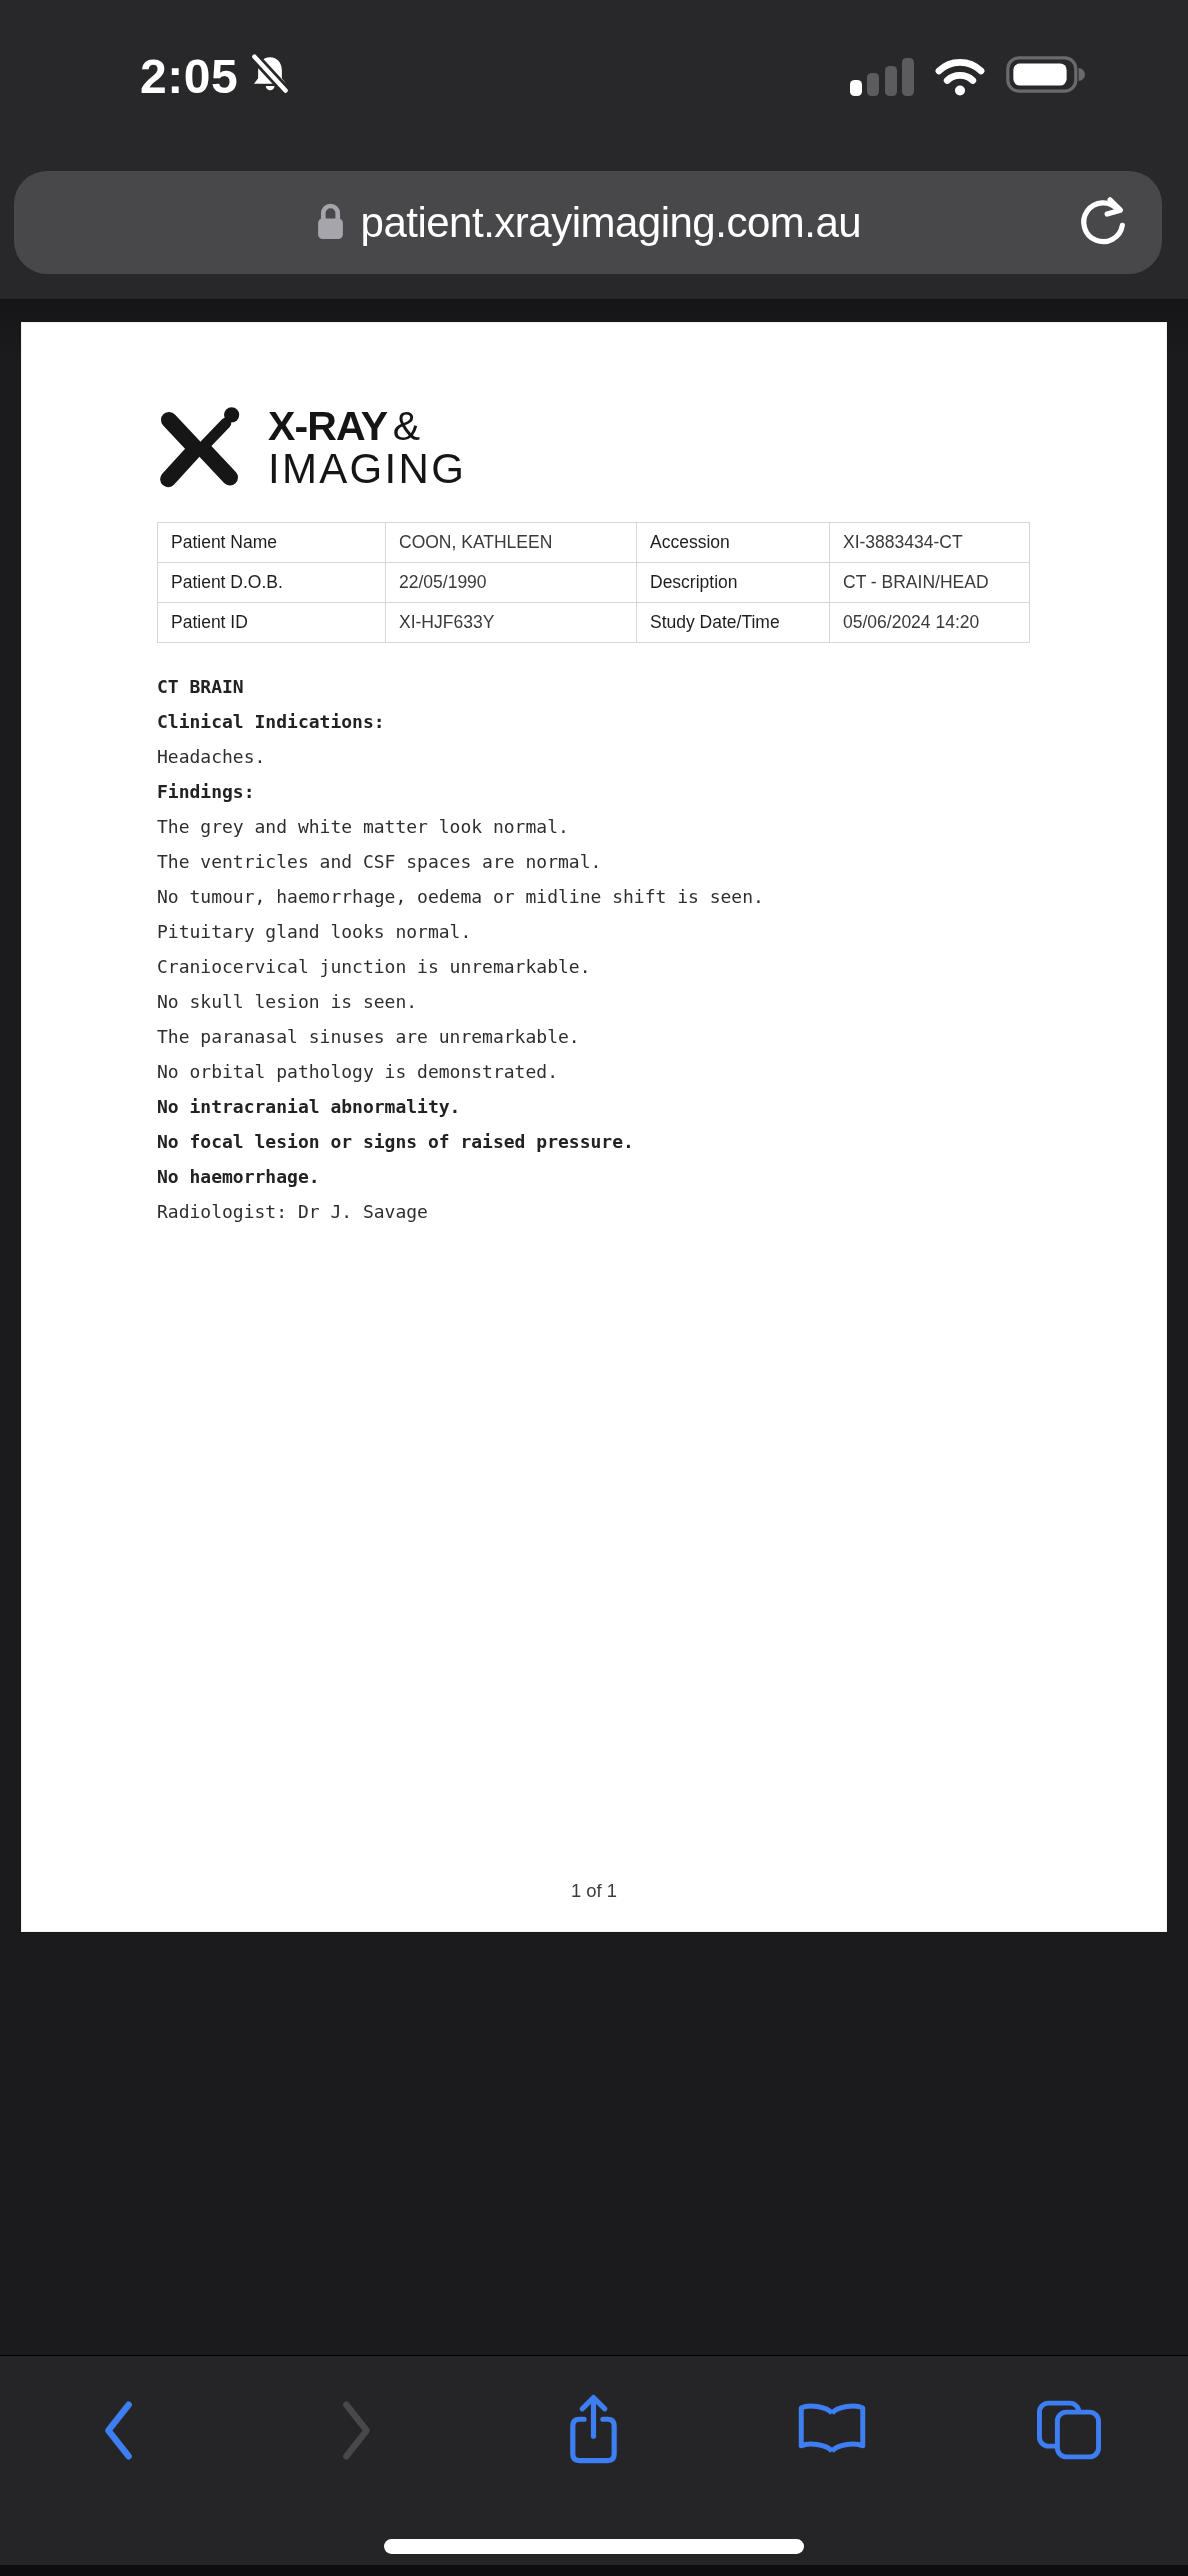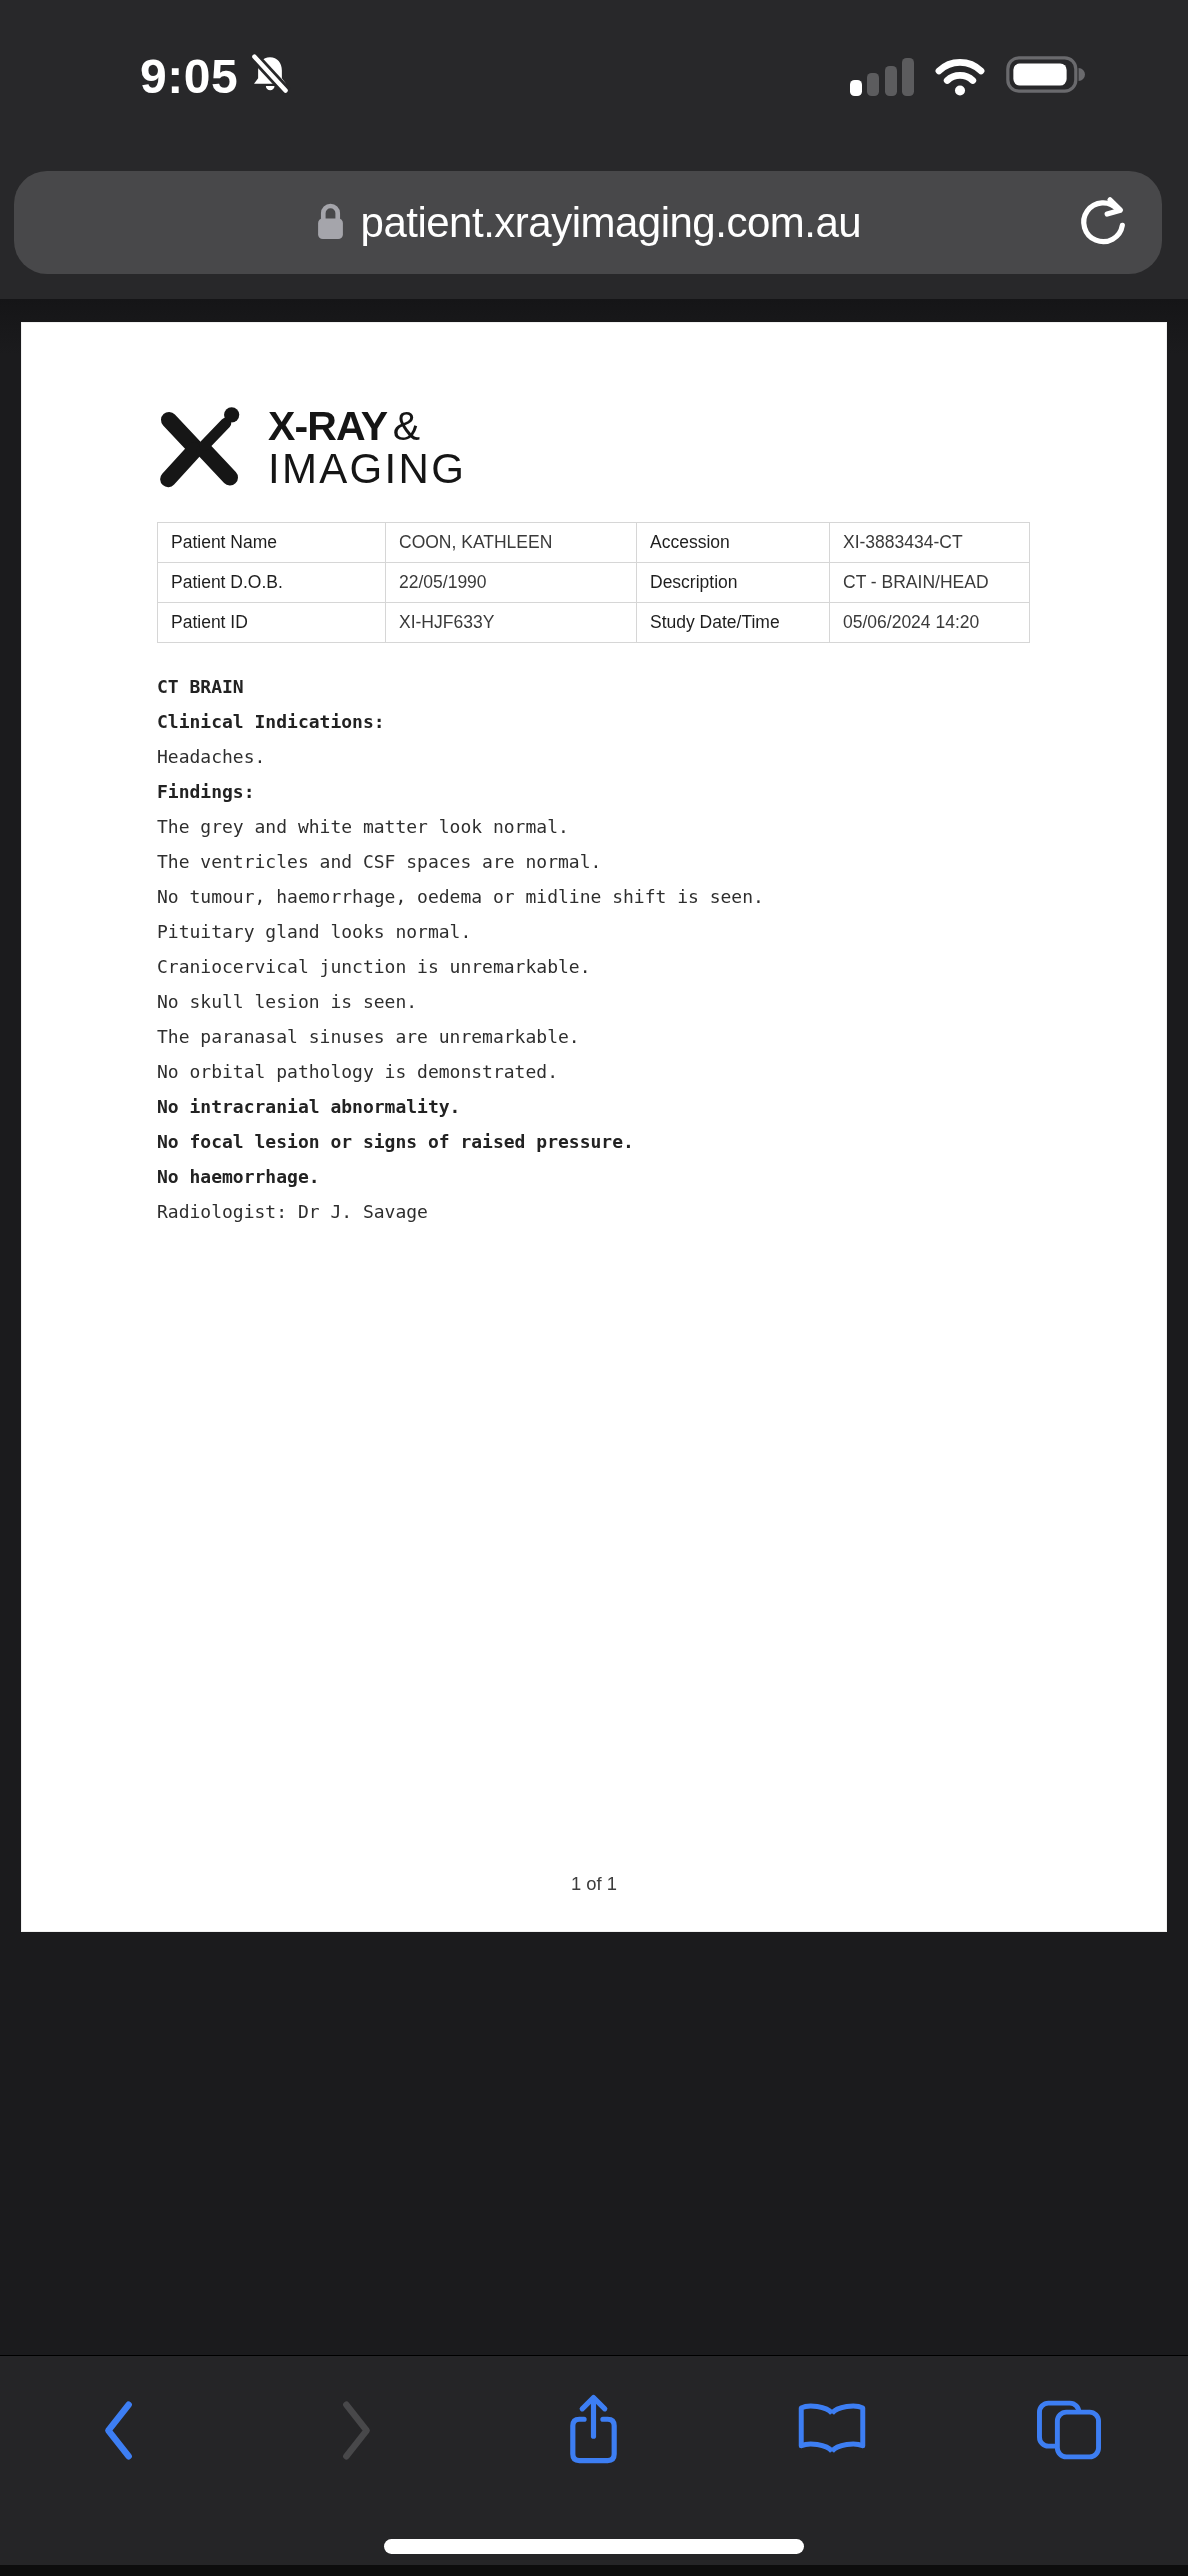--- a/index.html
+++ b/index.html
@@ -41,41 +41,41 @@
   table.patient { border-collapse: collapse; margin-top: 31px; width: 872px; table-layout: fixed; }
   table.patient td { border: 1.8px solid #d6d6d6; height: 40px; padding: 0 0 0 13px; vertical-align: middle;
                      font-size: 17.5px; color: #3a3a3a; overflow: hidden; white-space: nowrap; }
   table.patient td.lbl { font-weight: 400; color: #1e1e1e; }
   col.c1 { width: 228px; } col.c2 { width: 251px; } col.c3 { width: 193px; } col.c4 { width: 200px; }
 
   .report { margin-top: 26px; font-family: "DejaVu Sans Mono", monospace; font-size: 18px; color: #2e2e2e; }
   .report .line { height: 35px; line-height: 35px; white-space: pre; }
   .report .line.b { font-weight: 700; color: #222222; }
 
-  .page-num { position: absolute; bottom: 37px; left: 0; right: 0; text-align: center;
+  .page-num { position: absolute; bottom: 30px; left: 0; right: 0; text-align: center;
               font-size: 18.4px; color: #3c3c3c; }
 
   
   .toolbar { height: 221px; flex: none; background: #252527; border-top: 0.9px solid #000; position: relative; }
   .tb-icons { display: flex; justify-content: space-around; align-items: center; height: 138px; padding-top: 13px; }
   .tb-btn { background: none; border: none; width: 238px; height: 129px; display: flex; align-items: center;
             justify-content: center; cursor: pointer; }
   .home-indicator { position: absolute; left: 50%; transform: translateX(-50%); bottom: 22px;
                     width: 420px; height: 14.7px; border-radius: 7.4px; background: #ffffff; cursor: grab; }
   .bottom-strip { position: absolute; bottom: 0; left: 0; right: 0; height: 11px; background: #0d0d0d; }
 </style>
 </head>
 <body>
 
 <div class="screen">
 
   <div class="header">
     <div class="status-bar">
       <div class="time-wrap">
-        <span class="time">9:05</span>
+        <span class="time">2:05</span>
         <span>
           <svg width="42" height="42" viewBox="0 0 46 46">
             <path fill="#ffffff" d="M23 3.5c-8 0-13 6-13 14.5v8.5L5.5 32.5h35L36 26.5V18C36 9.5 31 3.5 23 3.5Z"></path>
             <path fill="#ffffff" d="M18.5 35a4.7 4.7 0 0 0 9.4 0Z"></path>
             <line x1="5" y1="2" x2="41" y2="41" stroke="#28282a" stroke-width="11"></line>
             <line x1="6" y1="3" x2="40" y2="40" stroke="#ffffff" stroke-width="5" stroke-linecap="round"></line>
           </svg>
         </span>
       </div>
       <div class="status-right">

